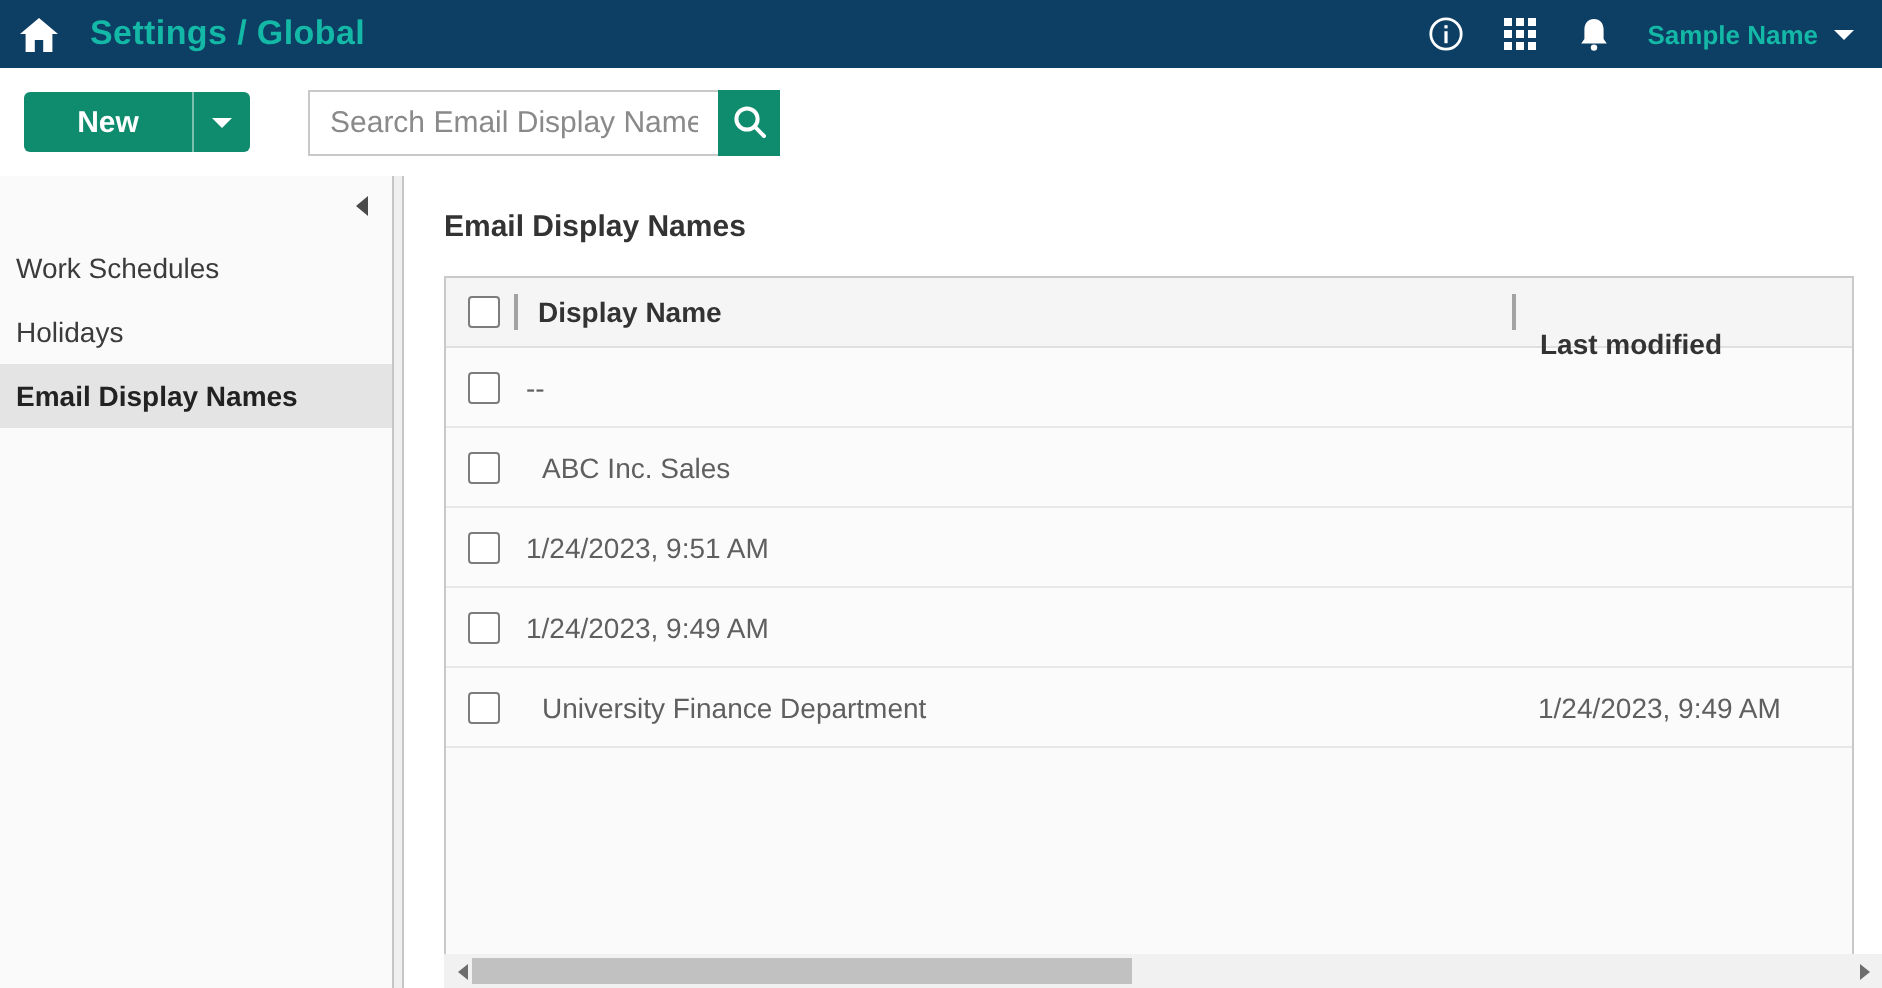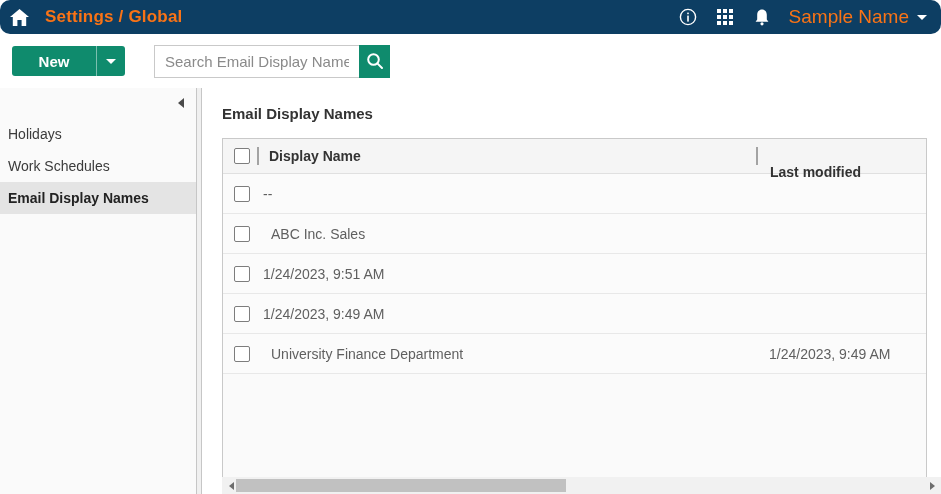--- a/index.html
+++ b/index.html
@@ -12,36 +12,35 @@
     color: #333;
   }
 
   
   .app-header {
     height: 34px;
     background: #0d3e63;
     display: flex;
     align-items: center;
     padding: 0 14px 0 10px;
-    color: #f97316;
-    border-radius: 10px;
+    color: #14b8a6;
   }
   .home-btn { display: flex; align-items: center; cursor: pointer; margin-right: 16px; }
   .app-title { font-size: 17px; font-weight: bold; letter-spacing: 0.2px; }
   .header-spacer { flex: 1; }
   .header-icon-btn {
     width: 26px; height: 26px;
     display: flex; align-items: center; justify-content: center;
     margin-left: 11px; cursor: pointer;
   }
   .account-btn {
     display: flex; align-items: center; gap: 8px;
     margin-left: 14px; cursor: pointer;
   }
-  .account-name { font-size: 19px; font-weight: normal; }
+  .account-name { font-size: 13px; font-weight: bold; }
   .caret-down-white {
     width: 0; height: 0;
     border-left: 5px solid transparent;
     border-right: 5px solid transparent;
     border-top: 5px solid #ffffff;
   }
 
   
   .toolbar {
     height: 54px;
@@ -340,24 +339,24 @@
 <div class="content-row">
 
   <div class="sidebar">
     <div class="collapse-row">
       <span class="collapse-btn">
         <span class="tri-left"></span>
       </span>
     </div>
     <div class="nav-items">
       <div class="nav-item">
+        <span>Work Schedules</span>
+      </div>
+      <div class="nav-item">
         <span>Holidays</span>
-      </div>
-      <div class="nav-item">
-        <span>Work Schedules</span>
       </div>
       <div class="nav-item selected">
         <span>Email Display Names</span>
       </div>
     </div>
   </div>
 
   <div class="splitter"></div>
 
   <div class="main-panel">

